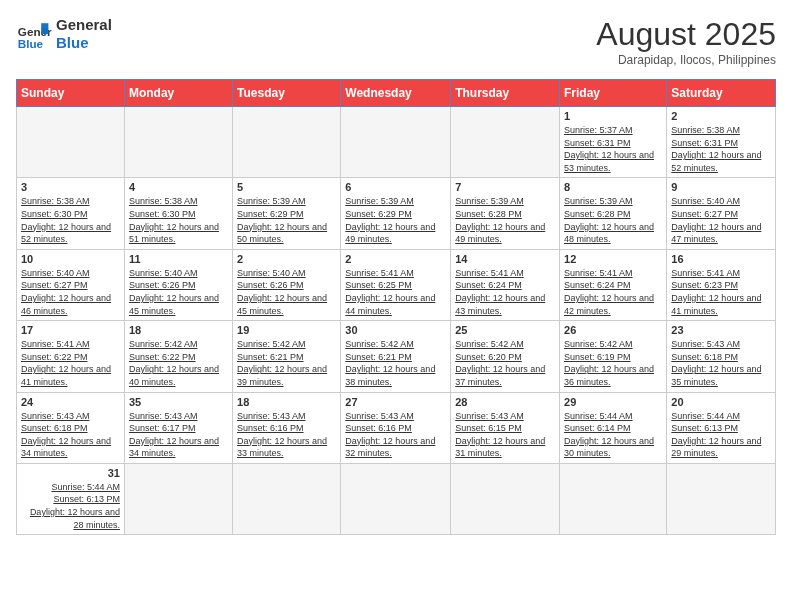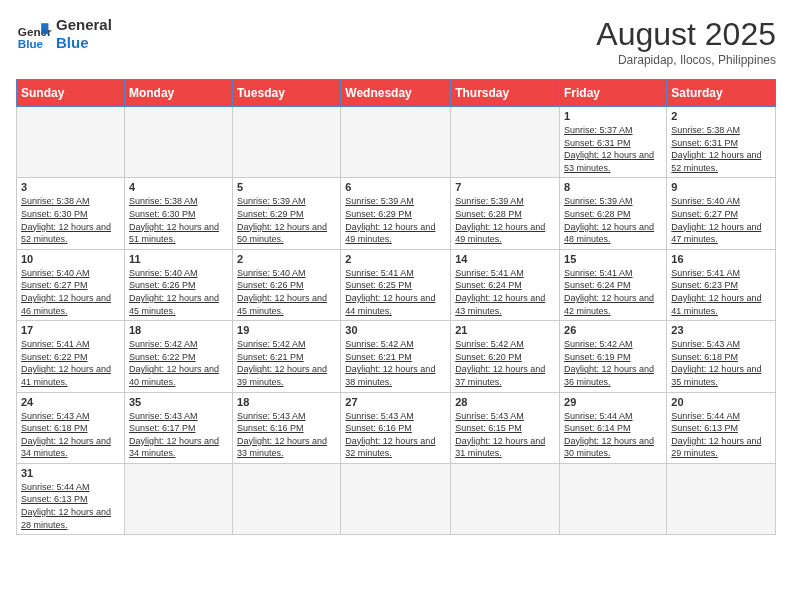--- a/index.html
+++ b/index.html
@@ -71,20 +71,21 @@
       margin-bottom: 2px;
     }
     .day-info {
       font-size: 9px;
       line-height: 1.4;
       color: #333;
       text-decoration: underline;
     }
     .last-row td {
       min-height: 60px;
+      text-align: right;
     }
   </style>
 </head>
 <body>
 
 <div class="header-area">
   <div class="logo">
     <svg class="logo-icon" viewBox="0 0 40 40">
       <text x="2" y="22" font-size="13" font-weight="bold" fill="#333" font-family="Arial">General</text>
       <text x="2" y="35" font-size="13" font-weight="bold" fill="#1a73c8" font-family="Arial">Blue</text>
@@ -203,21 +204,21 @@
 Sunset: 6:25 PM
 Daylight: 12 hours and 44 minutes.</div>
         </td>
         <td>
           <span class="day-number">14</span>
           <div class="day-info" style="white-space: pre-line;">Sunrise: 5:41 AM
 Sunset: 6:24 PM
 Daylight: 12 hours and 43 minutes.</div>
         </td>
         <td>
-          <span class="day-number">15</span>
+          <span class="day-number">12</span>
           <div class="day-info" style="white-space: pre-line;">Sunrise: 5:41 AM
 Sunset: 6:24 PM
 Daylight: 12 hours and 42 minutes.</div>
         </td>
         <td>
           <span class="day-number">16</span>
           <div class="day-info" style="white-space: pre-line;">Sunrise: 5:41 AM
 Sunset: 6:23 PM
 Daylight: 12 hours and 41 minutes.</div>
         </td>
@@ -241,21 +242,21 @@
 Sunset: 6:21 PM
 Daylight: 12 hours and 39 minutes.</div>
         </td>
         <td>
           <span class="day-number">30</span>
           <div class="day-info" style="white-space: pre-line;">Sunrise: 5:42 AM
 Sunset: 6:21 PM
 Daylight: 12 hours and 38 minutes.</div>
         </td>
         <td>
-          <span class="day-number">21</span>
+          <span class="day-number">25</span>
           <div class="day-info" style="white-space: pre-line;">Sunrise: 5:42 AM
 Sunset: 6:20 PM
 Daylight: 12 hours and 37 minutes.</div>
         </td>
         <td>
           <span class="day-number">26</span>
           <div class="day-info" style="white-space: pre-line;">Sunrise: 5:42 AM
 Sunset: 6:19 PM
 Daylight: 12 hours and 36 minutes.</div>
         </td>

